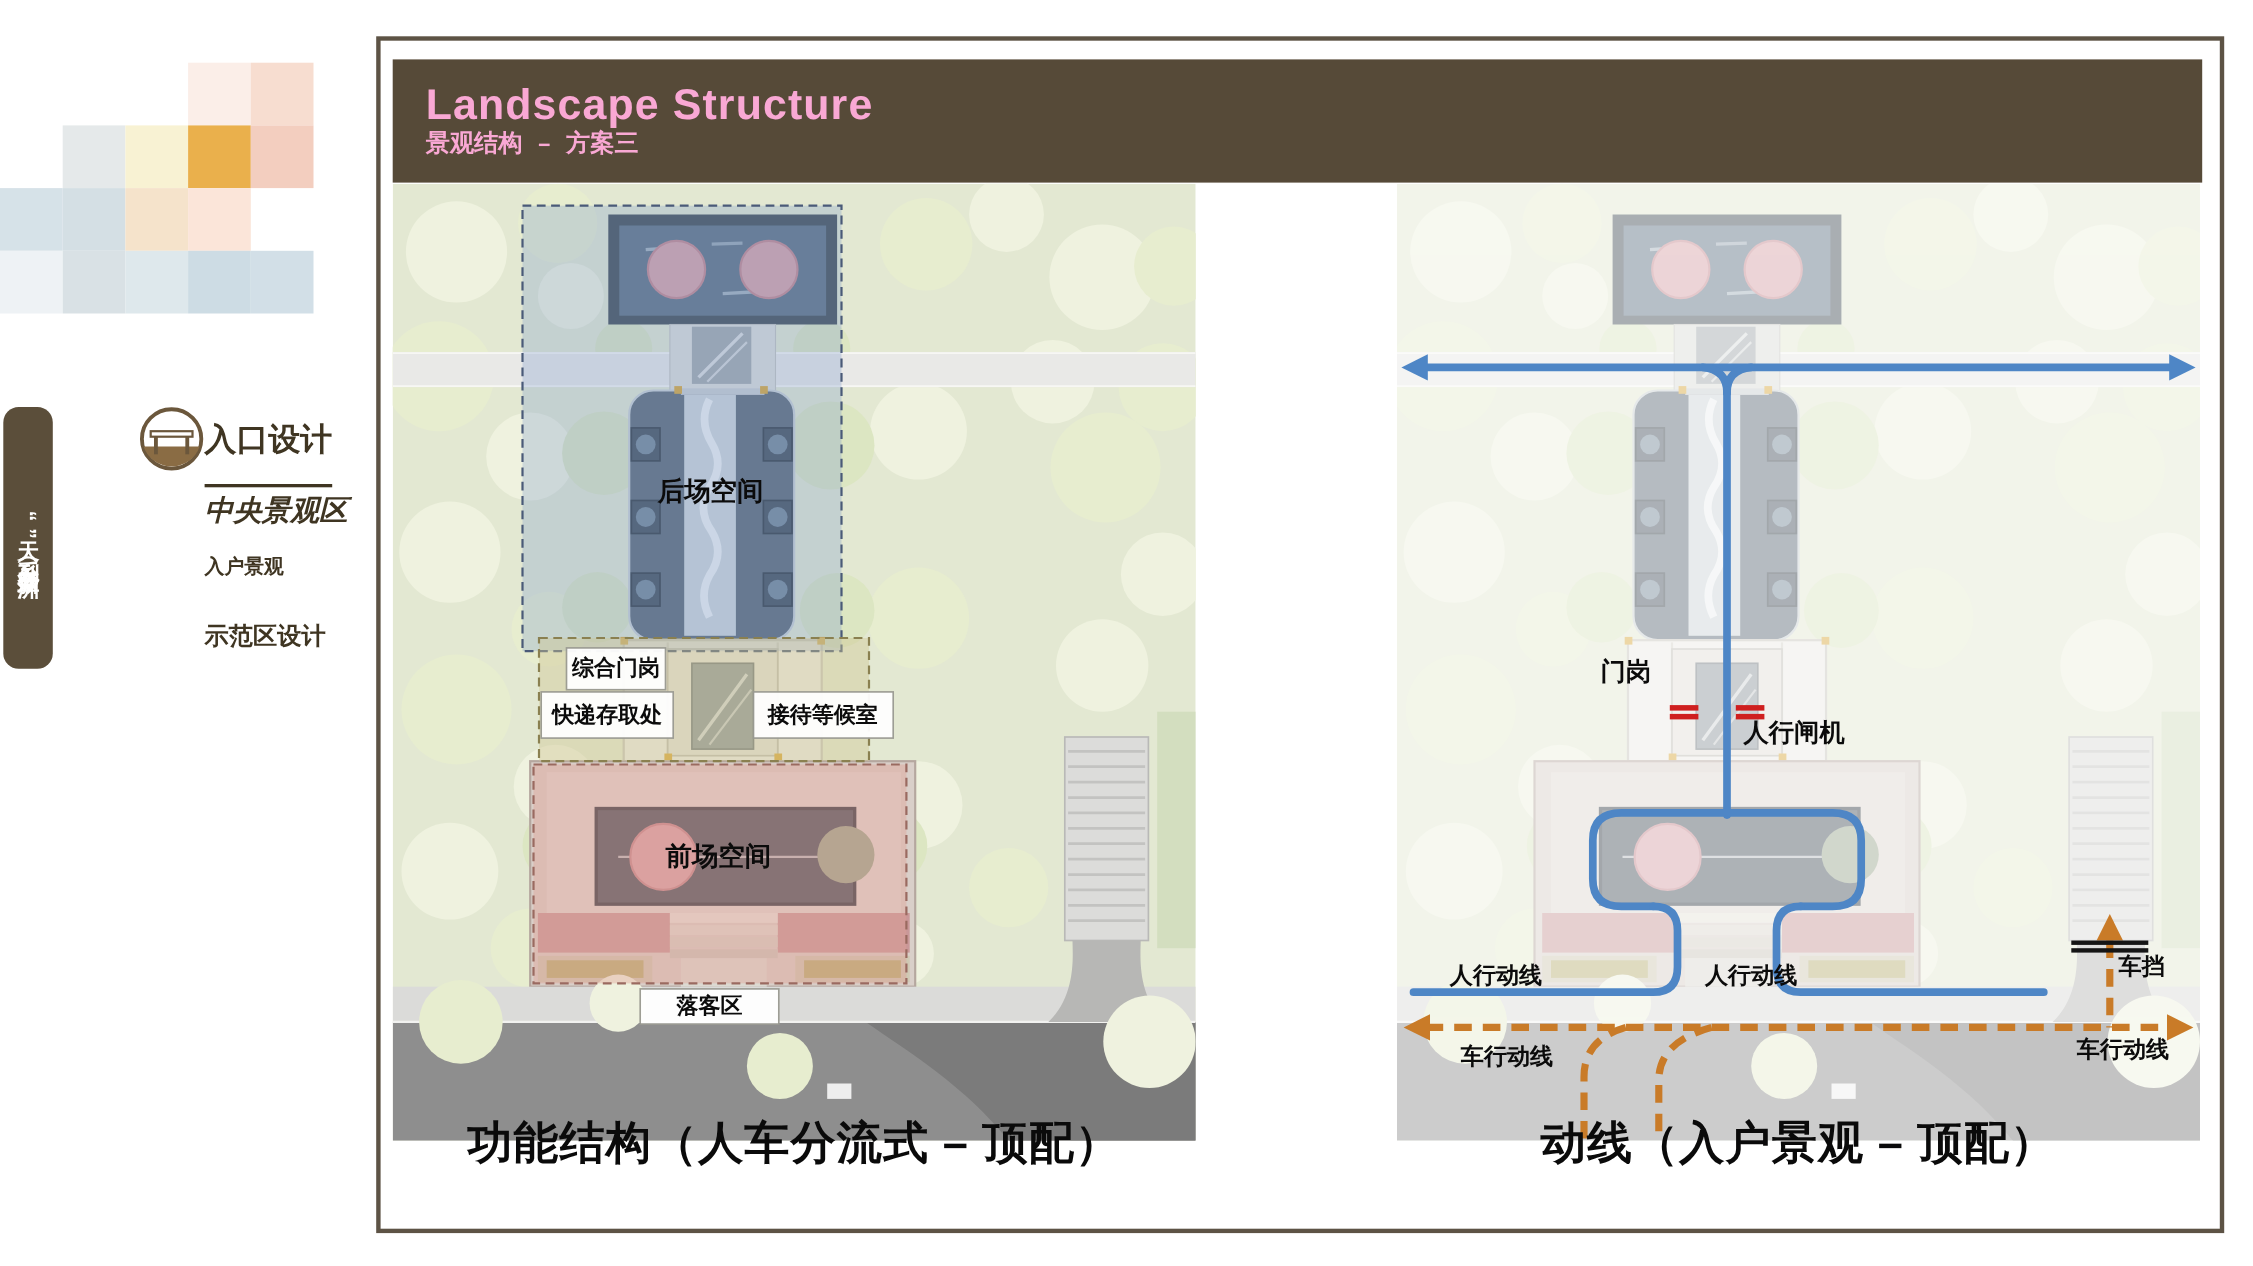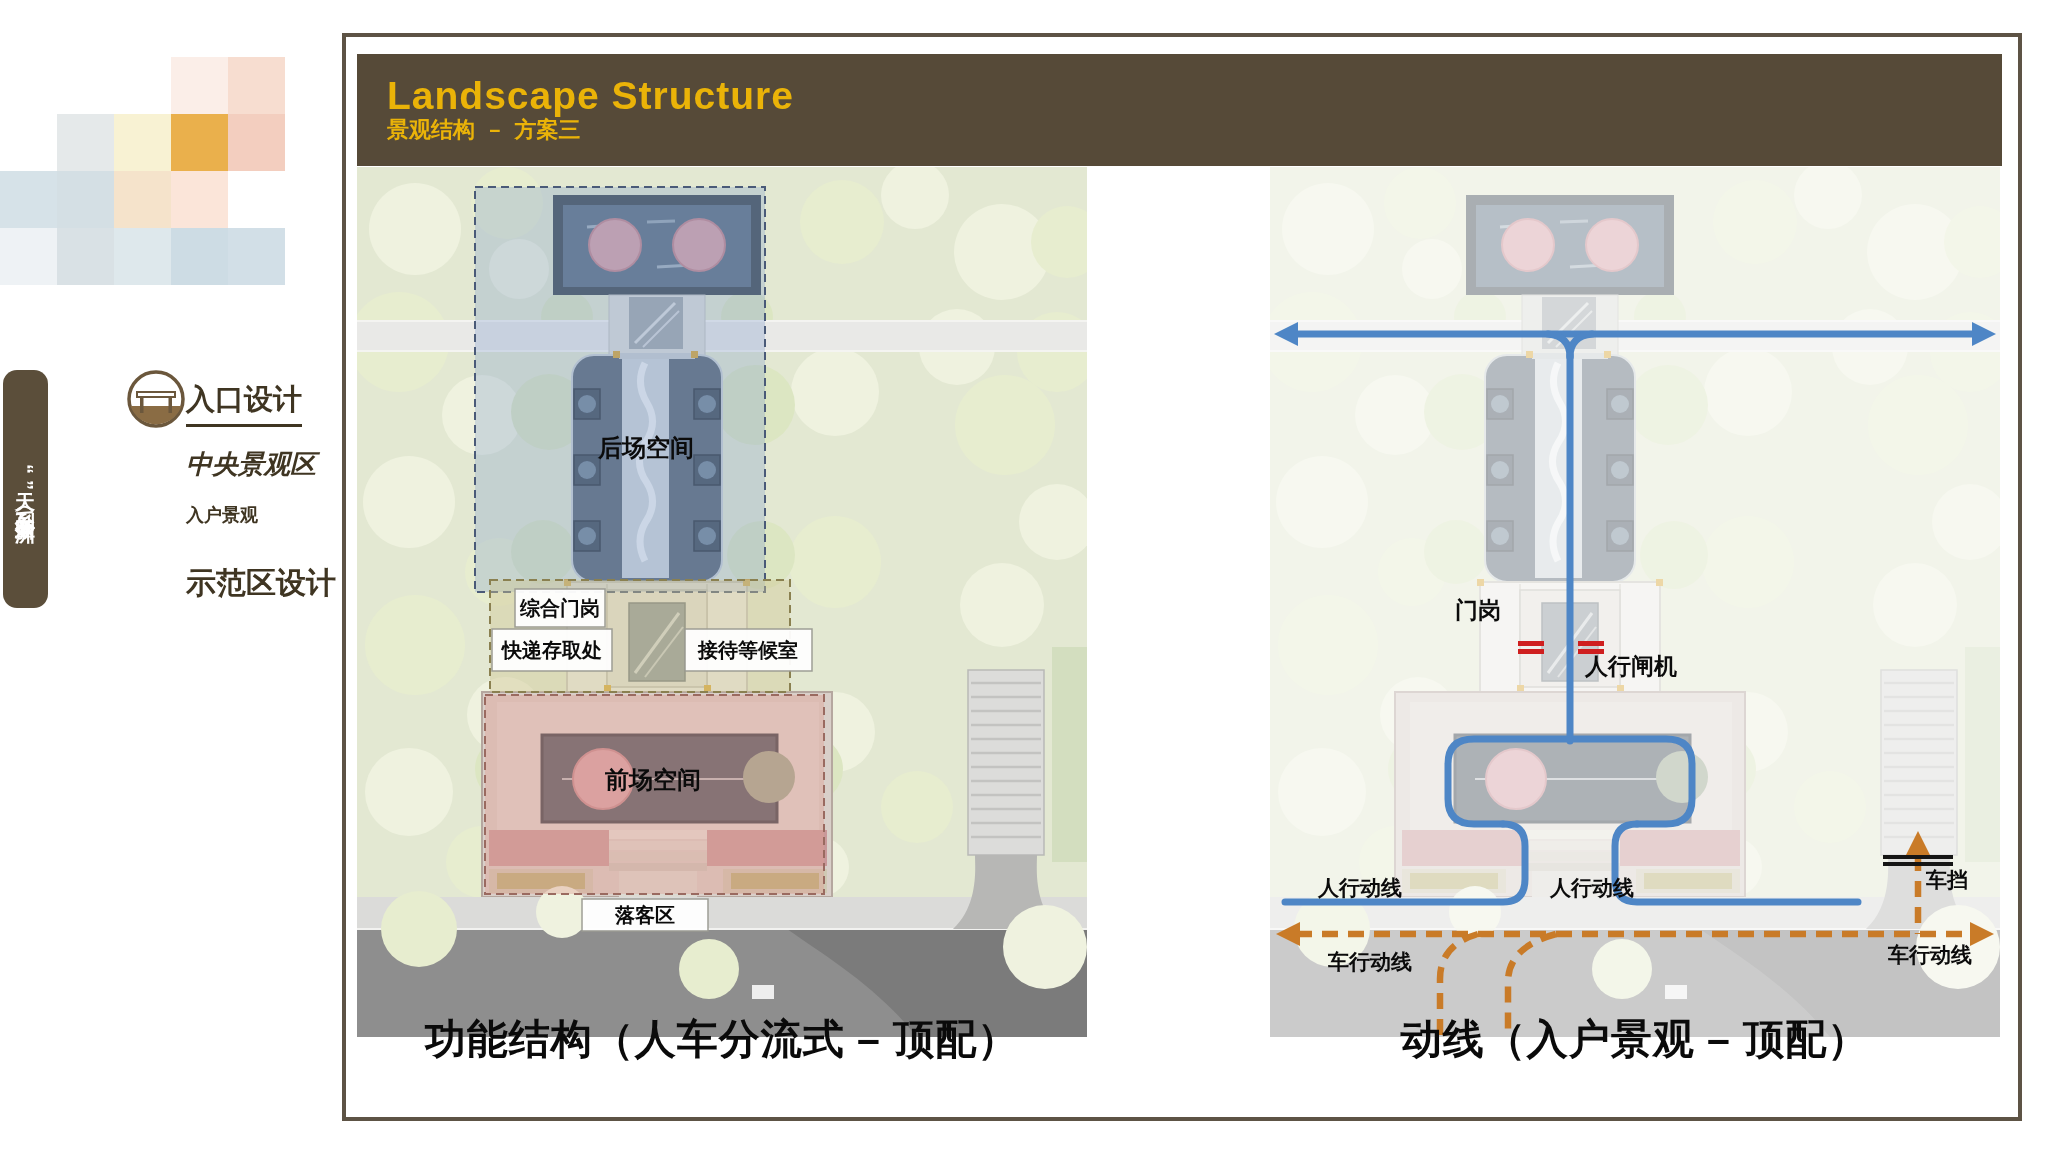--- a/index.html
+++ b/index.html
@@ -7,30 +7,30 @@
          font-family:"Liberation Sans","DejaVu Sans",sans-serif;}
   
   #swatch-grid{position:absolute;left:0;top:57px;display:grid;
     grid-template-columns:repeat(5,57px);grid-template-rows:repeat(4,57px);}
   .sw{width:57px;height:57px;}
   #series-tab{position:absolute;left:3px;top:370px;width:45px;height:238px;
     background:var(--tabBrown);border-radius:14px;display:flex;align-items:center;justify-content:center;}
   #series-tab span{writing-mode:vertical-rl;color:#fff;font-weight:bold;font-size:20px;
     letter-spacing:3px;line-height:1;}
   .menu-item{position:absolute;left:186px;color:var(--menuBrown);font-weight:bold;white-space:nowrap;}
-  .mi-0{top:380px;font-size:29px;border-bottom:3px solid var(--menuBrown);padding-bottom:4px;}
+  .mi-0{top:380px;font-size:29px;border-bottom:3px solid var(--menuBrown);padding-bottom:20px;}
   .mi-1{top:447px;font-size:26px;font-style:italic;}
   .mi-2{top:503px;font-size:18px;}
-  .mi-3{top:563px;font-size:30px;}
+  .mi-3{top:563px;font-size:22px;}
   #entrance-icon{position:absolute;left:124px;top:368px;}
   
   #main-box{position:absolute;left:342px;top:33px;width:1680px;height:1088px;
     border:4px solid var(--boxBorder);box-sizing:border-box;background:#fff;}
   #header-bar{position:absolute;left:357px;top:54px;width:1645px;height:112px;
-    background:var(--headerBrown);color:#eab308;font-weight:bold;
+    background:var(--headerBrown);color:#f9a8d4;font-weight:bold;
     display:flex;flex-direction:column;justify-content:center;padding-left:30px;box-sizing:border-box;}
   #title-en{font-size:39px;letter-spacing:1px;line-height:1.15;}
   #title-cn{font-size:22px;line-height:1.2;font-family:Liberation Mono, monospace;}
   .plan{position:absolute;top:167px;}
   .caption{position:absolute;top:1012px;width:730px;text-align:center;
     font-size:41px;font-weight:bold;color:#0a0a0a;letter-spacing:1px;white-space:nowrap;}
   svg text{font-family:"Liberation Sans","DejaVu Sans",sans-serif;font-weight:bold;}
 </style>
 </head>
 <body>

